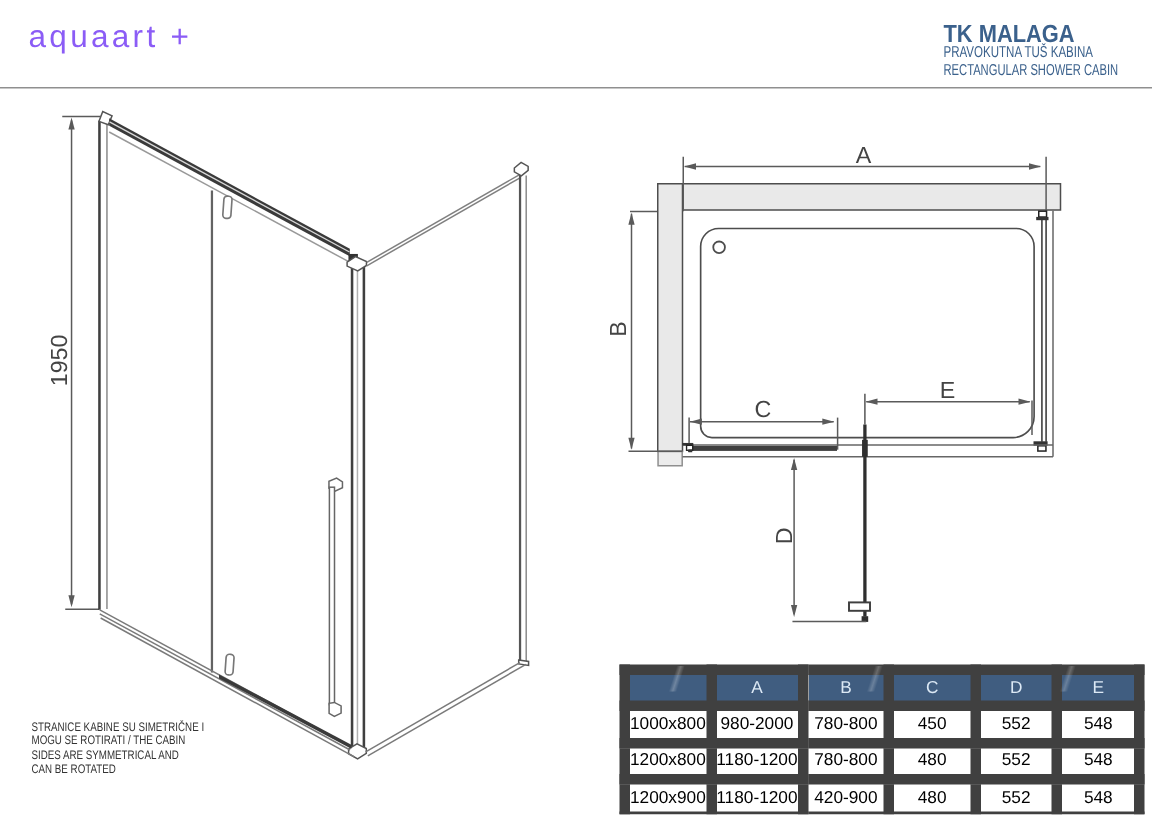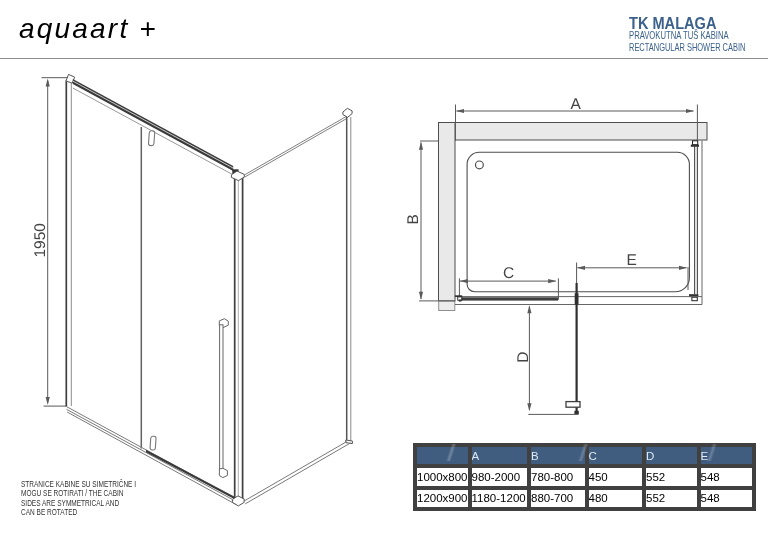--- a/index.html
+++ b/index.html
@@ -1,29 +1,29 @@
 <!DOCTYPE html>
 <html><head>
 <meta charset="utf-8">
 <style>
   html,body{margin:0;padding:0;background:#fff;}
   #page{position:relative;width:768px;height:543px;background:#fff;overflow:hidden;
         font-family:"Liberation Sans", sans-serif;-webkit-font-smoothing:antialiased;}
   svg text{text-rendering:geometricPrecision;}
   .abs{position:absolute;}
-  table.abs td{border:4px solid #404040;padding:0;height:17.5px;
+  table.abs td{border:7px solid #404040;text-align:center;padding:0;height:17.5px;
       white-space:nowrap;overflow:hidden;}
   table.abs tr.hd td{height:17px;
       background:#405d80;color:#dce9f5;font-size:11.5px;}
 </style>
 </head>
 <body>
 <div id="page">
 
-  <div class="abs" style="left:19px;top:13px;font-size:28px;color:#000000;letter-spacing:2.2px;font-style:italic;">aquaart&nbsp;+</div>
+  <div class="abs" style="left:19px;top:13px;font-size:21px;color:#8b5cf6;letter-spacing:2.2px;">aquaart&nbsp;+</div>
 
   <div class="abs" style="left:628.5px;top:14.7px;font-size:16.5px;line-height:1;font-weight:bold;color:#3b618c;white-space:nowrap;transform:scaleX(0.883);transform-origin:left top;">TK MALAGA</div>
   <div class="abs" style="left:628.5px;top:30.2px;font-size:10.5px;line-height:1;color:#3b618c;white-space:nowrap;transform:scaleX(0.732);transform-origin:left top;">PRAVOKUTNA TUŠ KABINA</div>
   <div class="abs" style="left:628.5px;top:41.9px;font-size:10.5px;line-height:1;color:#3b618c;white-space:nowrap;transform:scaleX(0.711);transform-origin:left top;">RECTANGULAR SHOWER CABIN</div>
 
   <div class="abs" style="left:0;top:58px;width:768px;height:1px;background:#8f8f8f;"></div>
 
   <svg class="abs" style="left:0;top:0;" width="768" height="543" viewBox="0 0 768 543" font-family="Liberation Sans, sans-serif">
 
   <g stroke="#5a5a5a" stroke-width="1" fill="none">
@@ -254,23 +254,31 @@
     </tr>
     <tr>
           <td>1000x800</td>
           <td>980-2000</td>
           <td>780-800</td>
           <td>450</td>
           <td>552</td>
           <td>548</td>
         </tr>
     <tr>
+          <td>1200x800</td>
+          <td>1180-1200</td>
+          <td>780-800</td>
+          <td>480</td>
+          <td>552</td>
+          <td>548</td>
+        </tr>
+    <tr>
           <td>1200x900</td>
           <td>1180-1200</td>
-          <td>880-700</td>
+          <td>420-900</td>
           <td>480</td>
           <td>552</td>
           <td>548</td>
         </tr>
   </tbody>
     </table>
 
   <div class="abs" style="left:414px;top:444px;width:333px;height:17px;pointer-events:none;
       background-image:linear-gradient(108deg, rgba(255,255,255,0) 11%, rgba(255,255,255,0.25) 11.8%, rgba(255,255,255,0) 12.6%),
                        linear-gradient(108deg, rgba(255,255,255,0) 50%, rgba(255,255,255,0.22) 50.8%, rgba(255,255,255,0) 51.6%),

